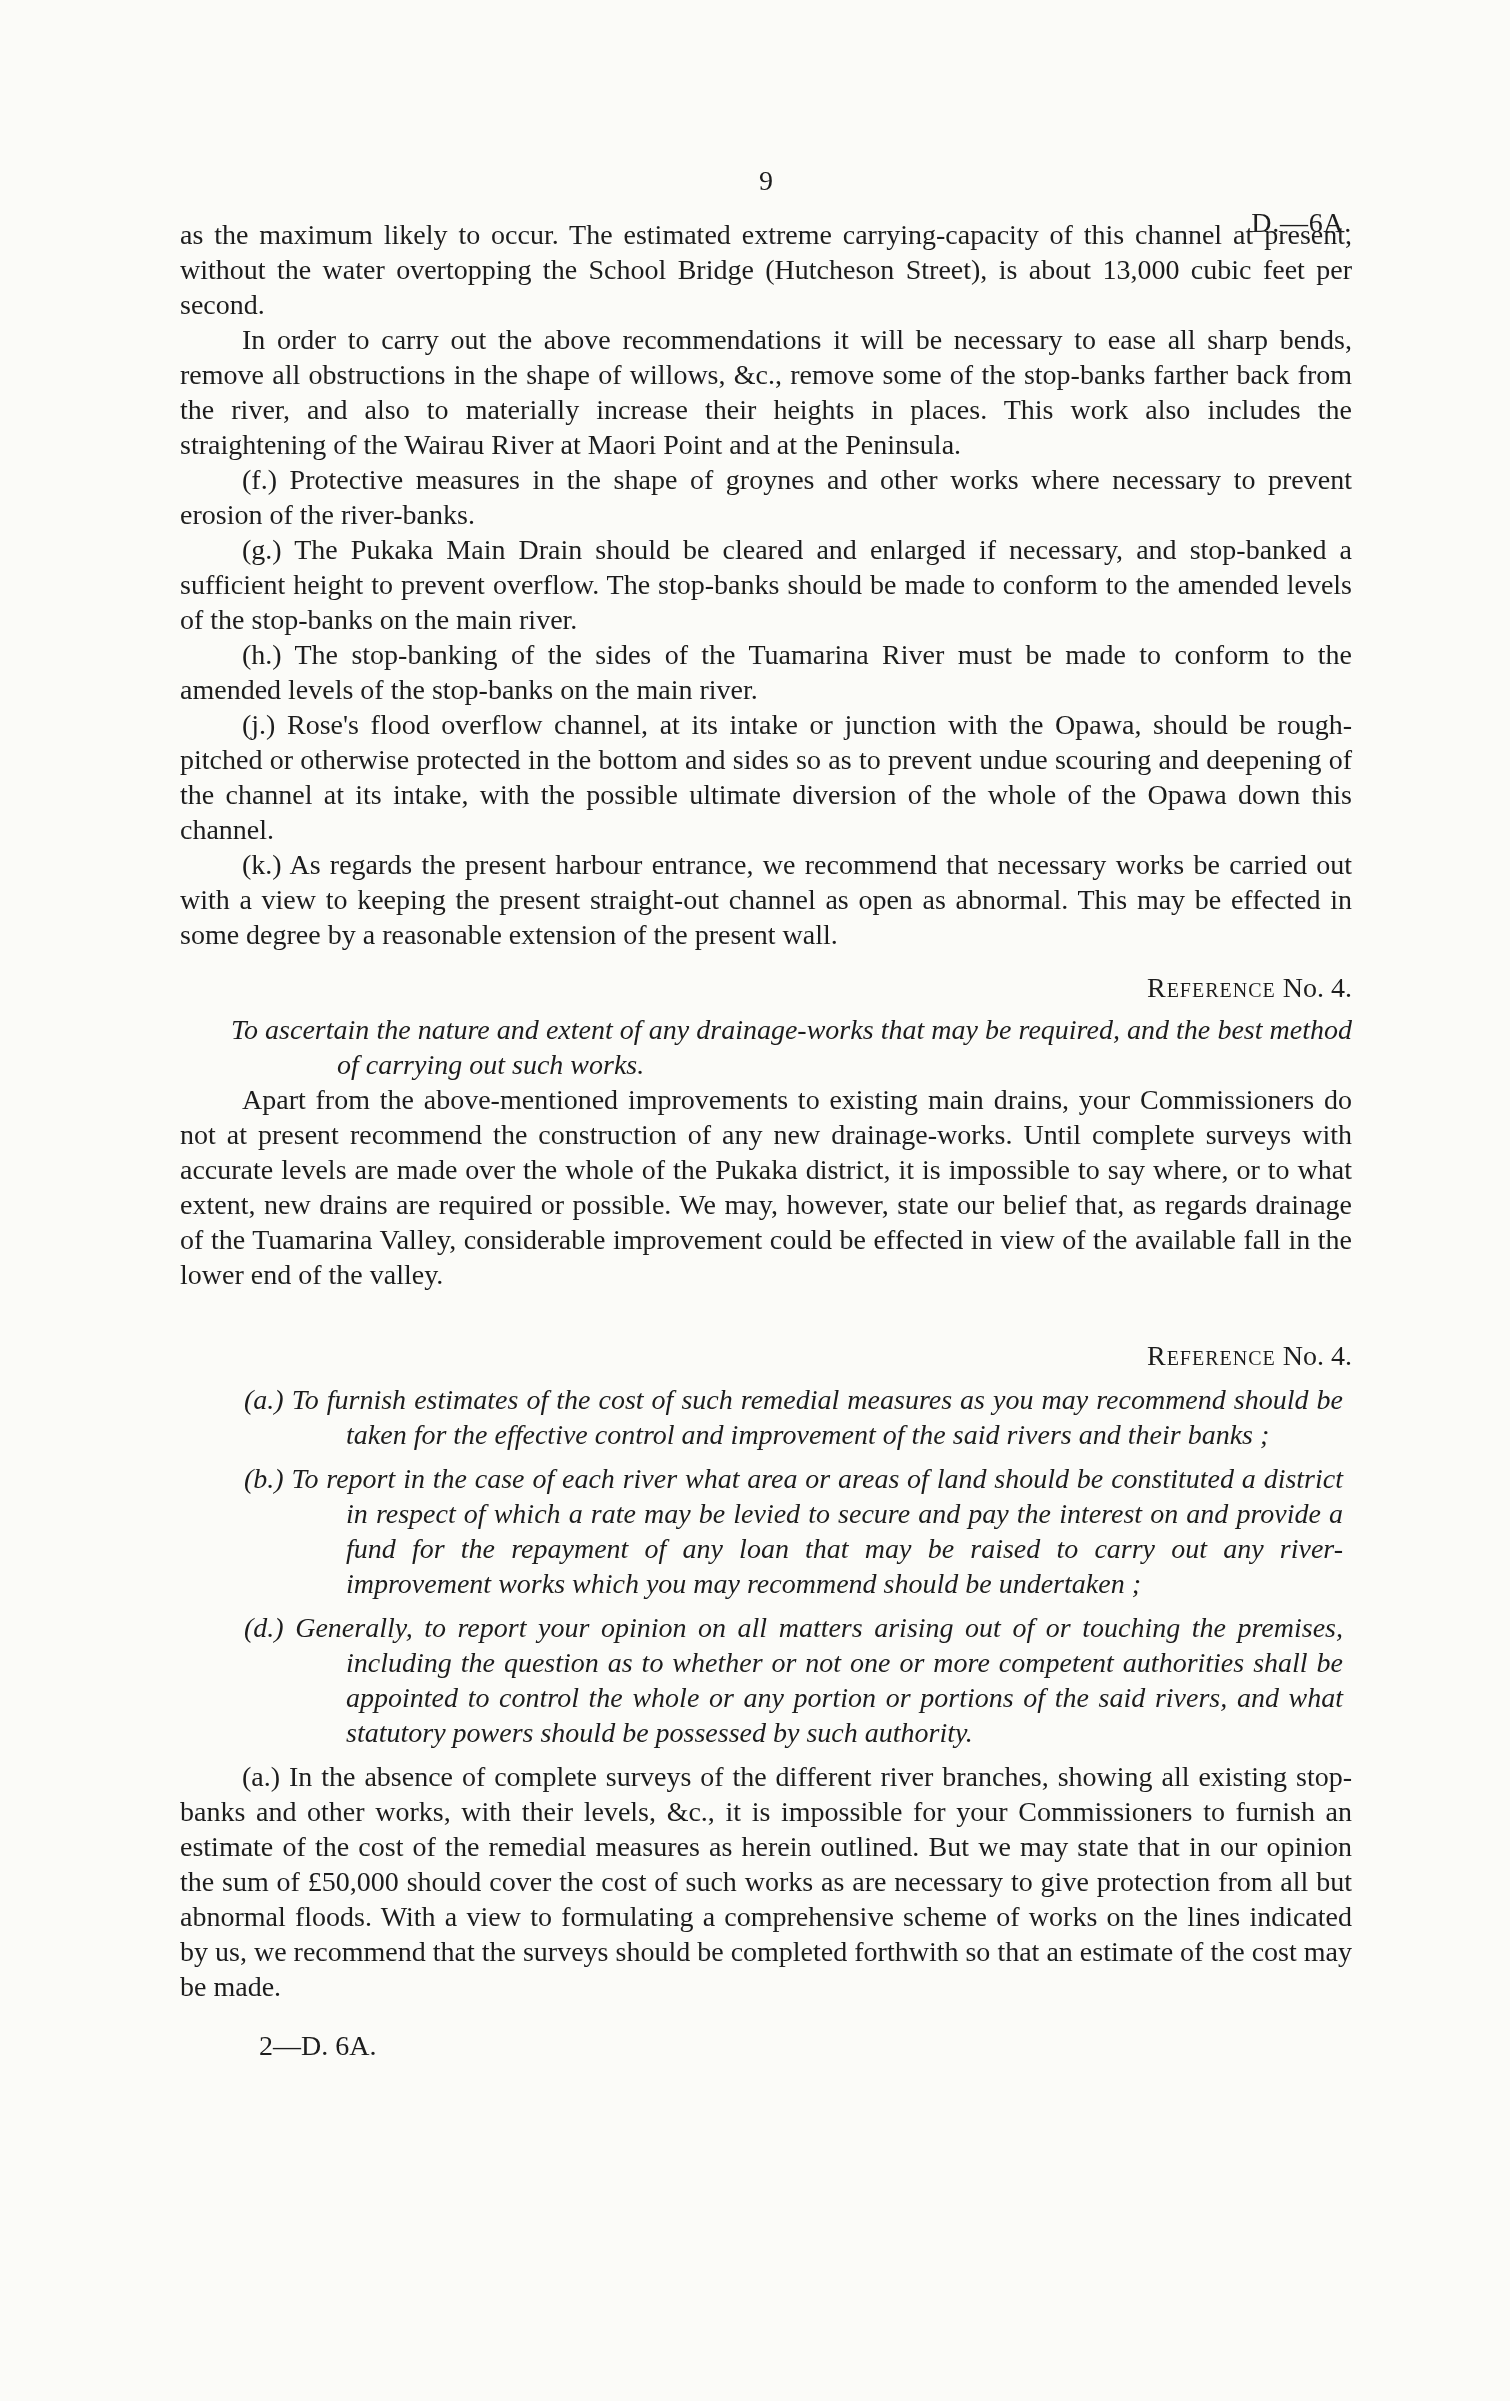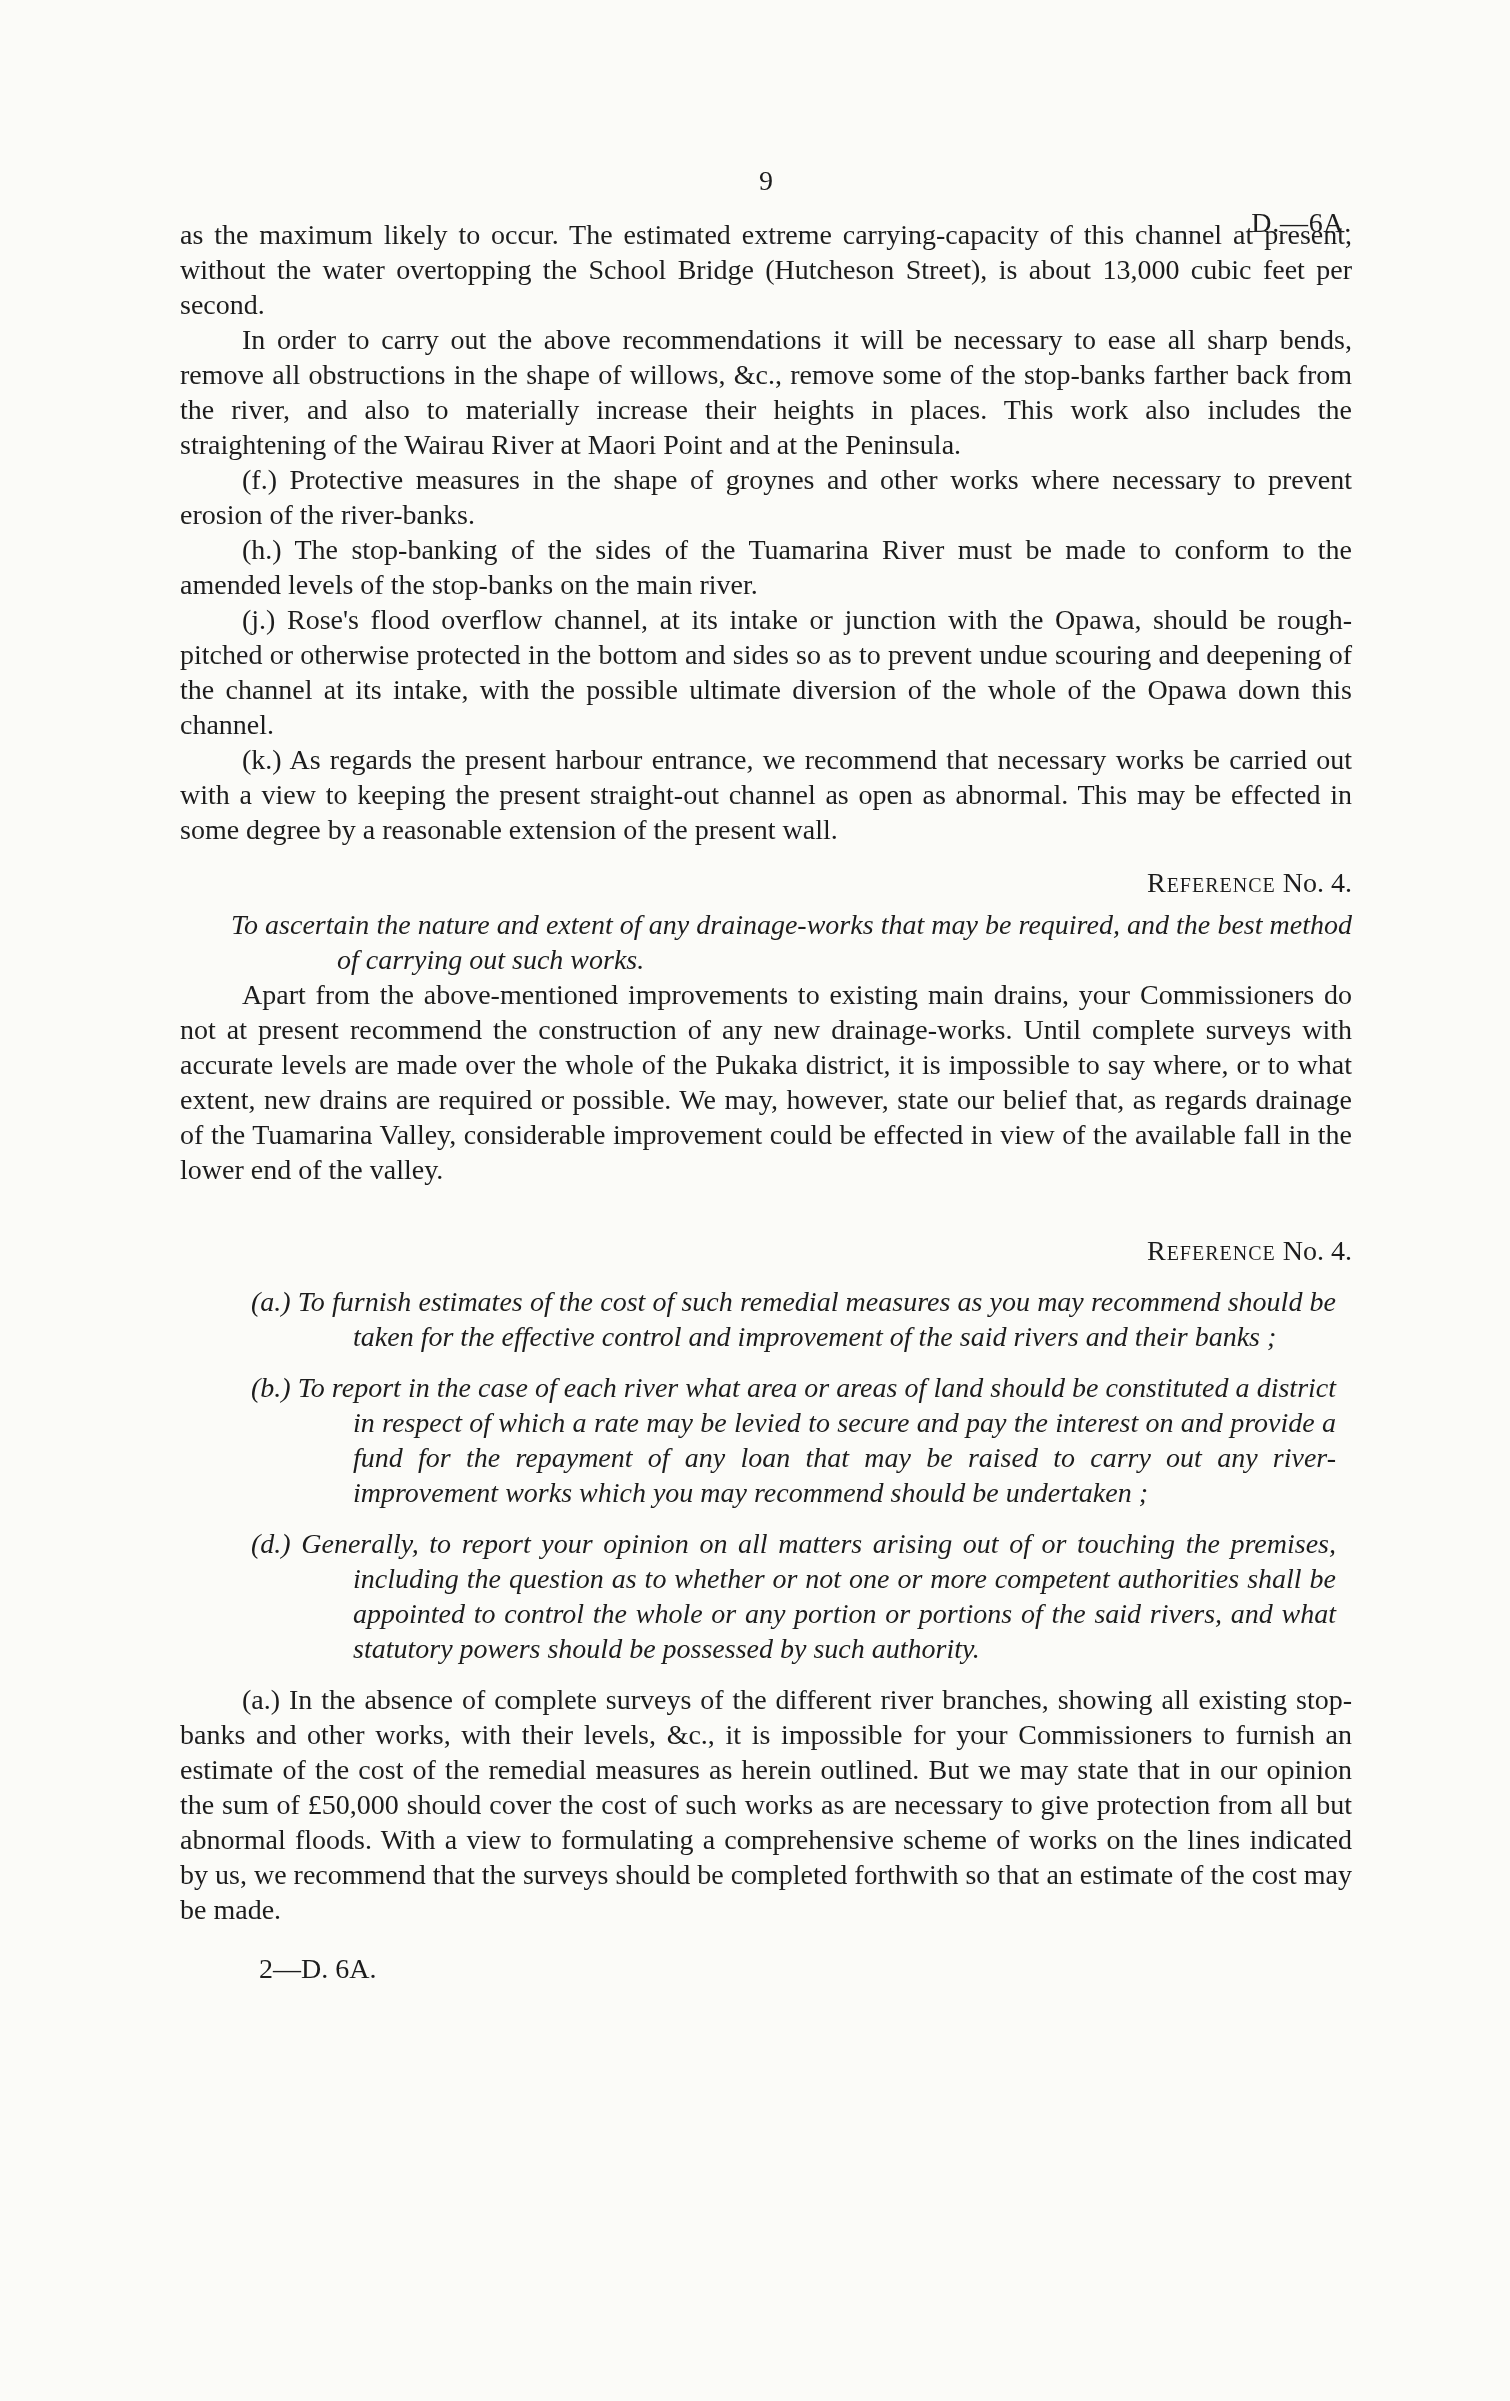--- a/index.html
+++ b/index.html
@@ -72,21 +72,21 @@
     margin: 0;
     font-style: italic;
     text-align: justify;
     padding-left: 157px;
     text-indent: -106px;
   }
   .terms-list {
     margin: 0;
   }
   .term-item {
-    margin: 16px;
+    margin: 9px;
     font-style: italic;
     text-align: justify;
     padding-left: 157px;
     text-indent: -102px;
   }
   .page-footer {
     margin-top: 24px;
     padding-left: 79px;
     font-size: 28px;
     line-height: 35px;
@@ -99,20 +99,21 @@
   <div class="content">
 
     <div class="page-header">
       <span class="page-number">9</span>
       <span class="doc-ref">D.—6A.</span>
     </div>
 
     <p class="para no-indent">as the maximum likely to occur.  The estimated extreme carrying-capacity of this channel at present, without the water overtopping the School Bridge (Hutcheson Street), is about 13,000 cubic feet per second.</p>
     <p class="para">In order to carry out the above recommendations it will be necessary to ease all sharp bends, remove all obstructions in the shape of willows, &amp;c., remove some of the stop-banks farther back from the river, and also to materially increase their heights in places.  This work also includes the straightening of the Wairau River at Maori Point and at the Peninsula.</p>
     <p class="para">(f.) Protective measures in the shape of groynes and other works where necessary to prevent erosion of the river-banks.</p>
+    <p class="para">(g.) The Pukaka Main Drain should be cleared and enlarged if necessary, and stop-banked a sufficient height to prevent overflow.  The stop-banks should be made to conform to the amended levels of the stop-banks on the main river.</p>
     <p class="para">(h.) The stop-banking of the sides of the Tuamarina River must be made to conform to the amended levels of the stop-banks on the main river.</p>
     <p class="para">(j.) Rose's flood overflow channel, at its intake or junction with the Opawa, should be rough-pitched or otherwise protected in the bottom and sides so as to prevent undue scouring and deepening of the channel at its intake, with the possible ultimate diversion of the whole of the Opawa down this channel.</p>
     <p class="para">(k.) As regards the present harbour entrance, we recommend that necessary works be carried out with a view to keeping the present straight-out channel as open as abnormal.  This may be effected in some degree by a reasonable extension of the present wall.</p>
 
     <h2 class="ref-heading">
       <span class="sc">Reference</span>
       <span>No. 4.</span>
     </h2>
     <p class="epigraph">To ascertain the nature and extent of any drainage-works that may be required, and the best method of carrying out such works.</p>
     <p class="para">Apart from the above-mentioned improvements to existing main drains, your Commissioners do not at present recommend the construction of any new drainage-works.  Until complete surveys with accurate levels are made over the whole of the Pukaka district, it is impossible to say where, or to what extent, new drains are required or possible.  We may, however, state our belief that, as regards drainage of the Tuamarina Valley, considerable improvement could be effected in view of the available fall in the lower end of the valley.</p>

